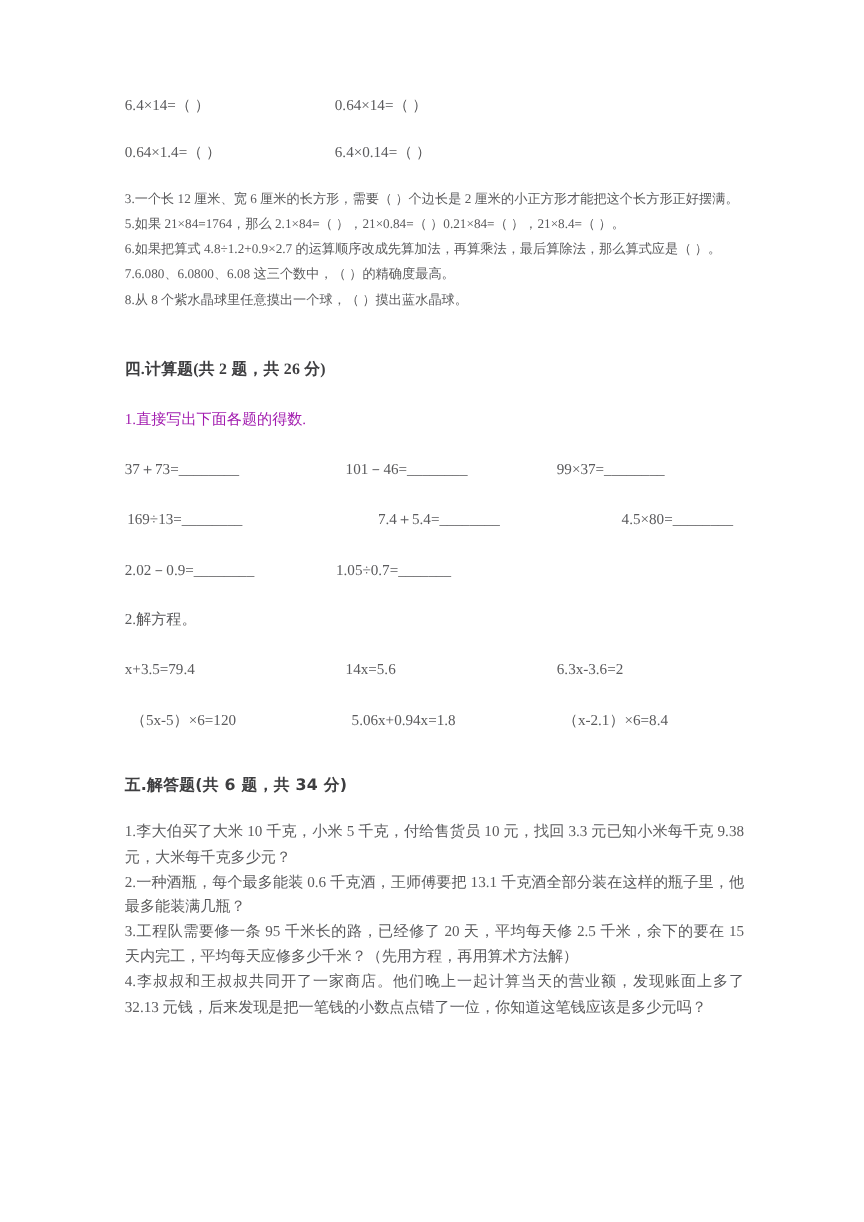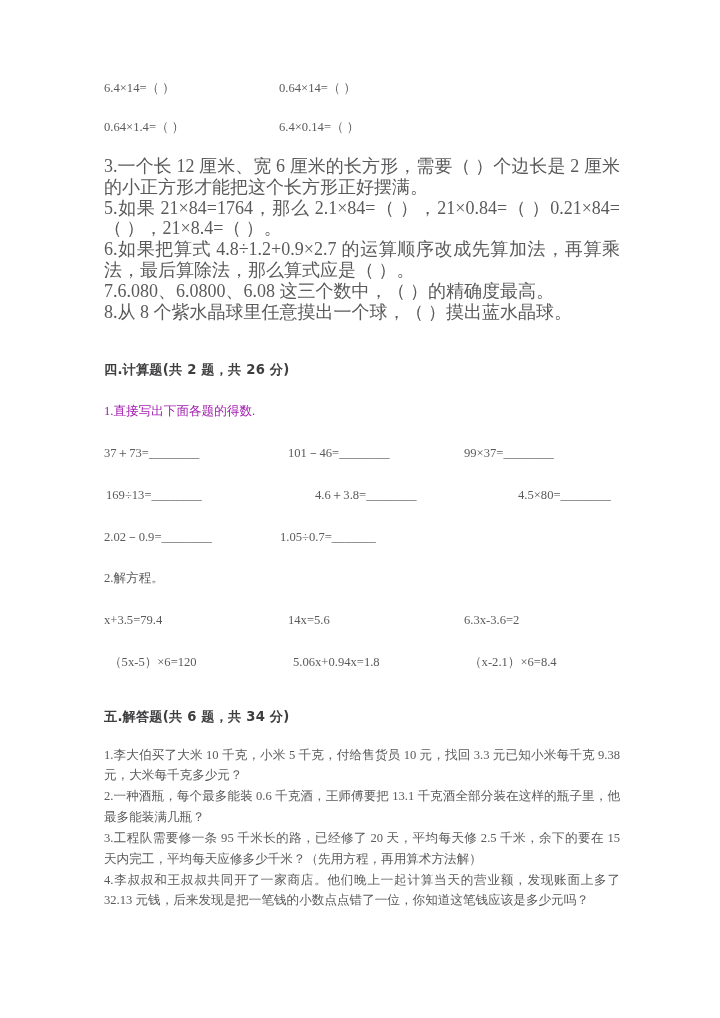--- a/index.html
+++ b/index.html
@@ -40,38 +40,38 @@
     margin-bottom: 19px;
   }
   .pair-row .cellA { width: 175px; flex: 0 0 175px; }
   .pair-row .cellB { flex: 0 0 auto; }
 
   
   .fill-list {
     margin-top: 4px;
   }
   .fill-item {
-    font-size: 18px;
+    font-size: 11px;
     line-height: 20.6px;
     color: #5a5a5c;
     text-align: justify;
     text-justify: inter-ideograph;
     margin: 0 0 0.5px 0;
   }
 
   
   .section-heading {
     font-family: "DejaVu Sans", "Liberation Sans", sans-serif;
     font-weight: bold;
     font-size: 13.2px;
     line-height: 18px;
     color: #3e3e40;
     letter-spacing: 0.2px;
   }
-  .sec4 { margin-top: 38px; }
+  .sec4 { margin-top: 38px; font-family: Liberation Serif, serif; }
   .sec5 { margin-top: 36px; }
 
   .subhead {
     font-size: 12.6px;
     line-height: 20px;
     color: #a21caf;
     margin-top: 22px;
   }
   .subhead2 {
     font-size: 12.6px;
@@ -160,21 +160,21 @@
     <div class="subhead">1.直接写出下面各题的得数.</div>
 
     <div class="calc-row">
       <span class="c1 nowrap">37＋73=________</span>
       <span class="c2 nowrap">101－46=________</span>
       <span class="c3 nowrap">99×37=________</span>
     </div>
 
     <div class="calc-row indent">
       <span class="c1 nowrap">169÷13=________</span>
-      <span class="c2 nowrap">4.6＋3.8=________</span>
+      <span class="c2 nowrap">7.4＋5.4=________</span>
       <span class="c3 nowrap">4.5×80=________</span>
     </div>
 
     <div class="short-row">
       <span class="s1 nowrap">2.02－0.9=________</span>
       <span class="s2 nowrap">1.05÷0.7=_______</span>
     </div>
 
     <div class="subhead2">2.解方程。</div>
 

